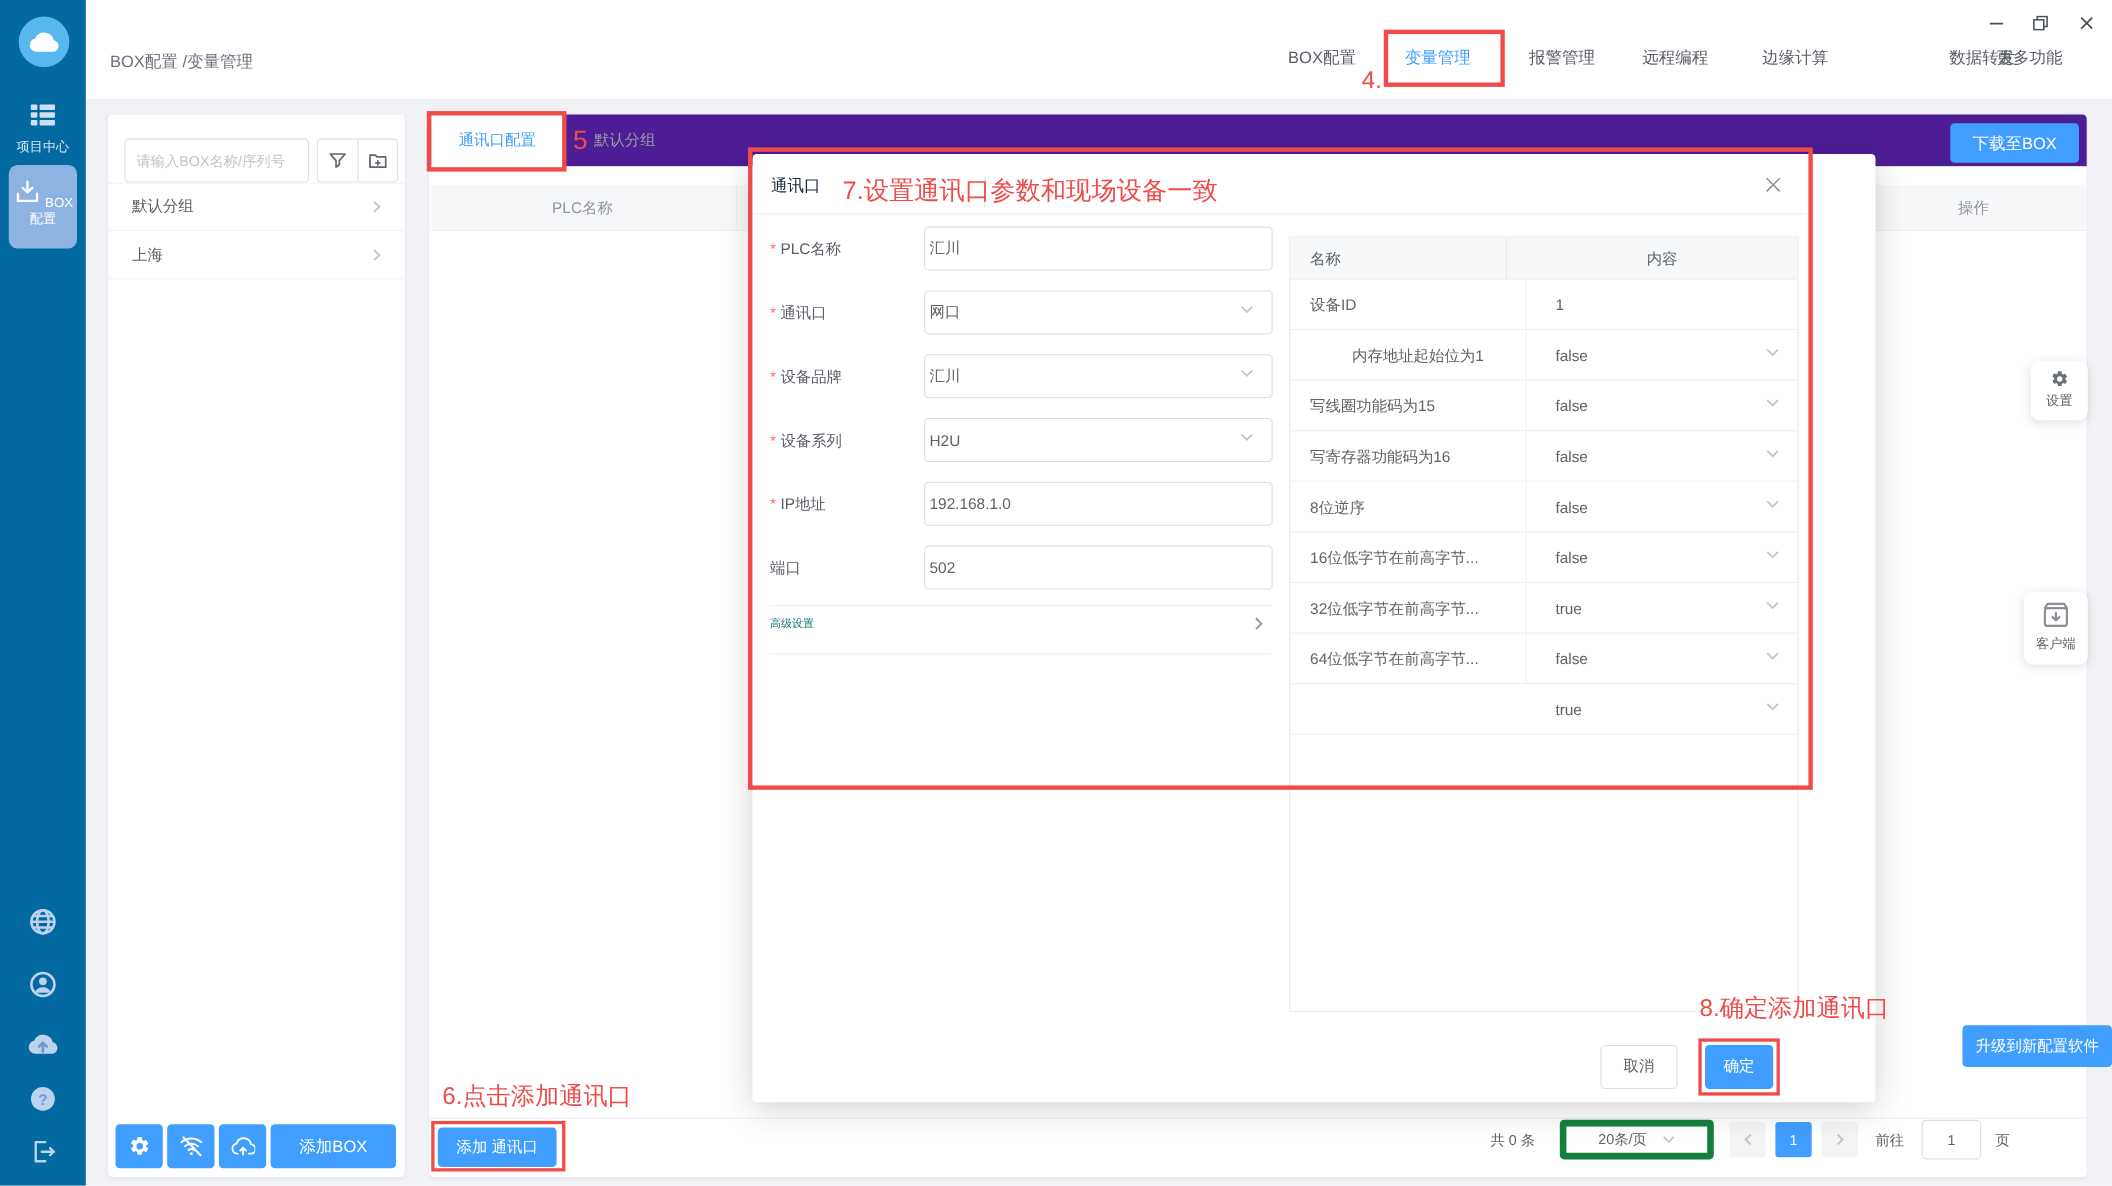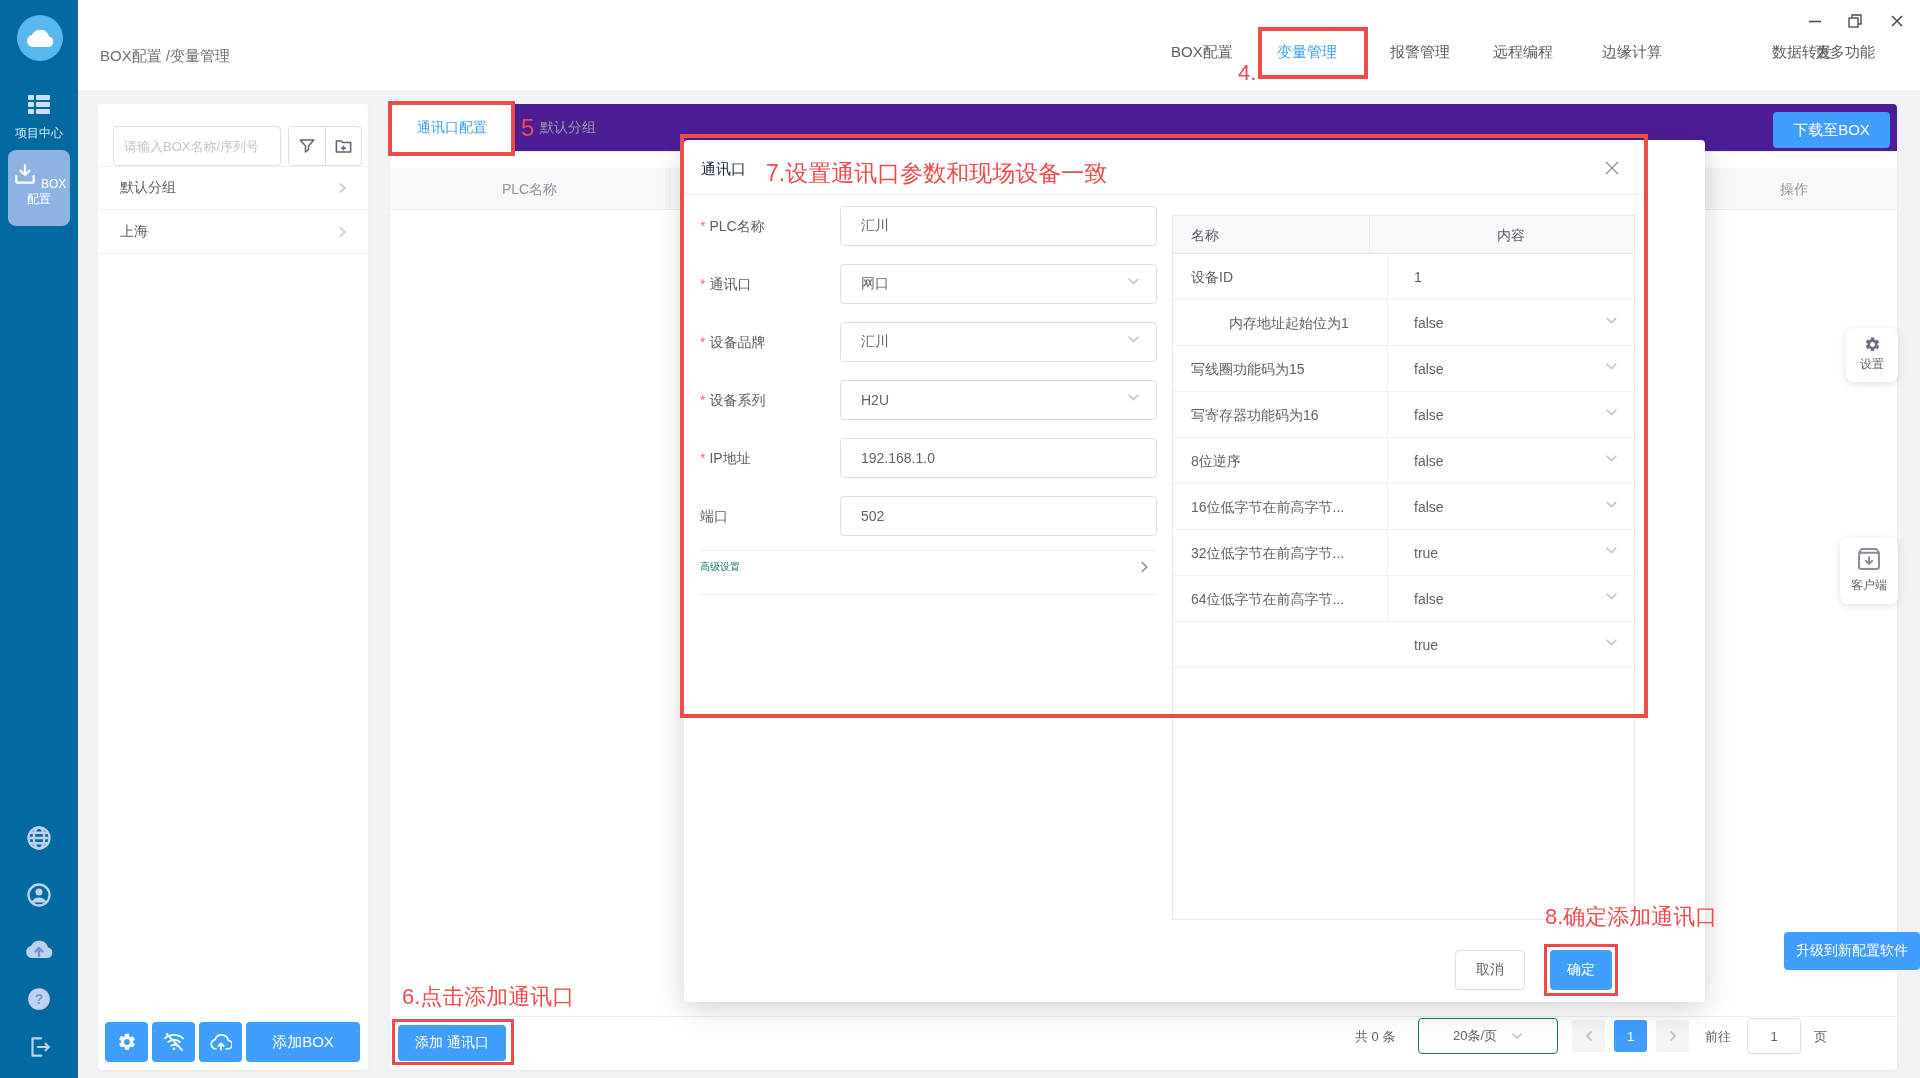--- a/index.html
+++ b/index.html
@@ -41,37 +41,37 @@
   .tab-strip { position:absolute; left:0; top:0; width:1507px; height:48px; background:#4c1d95; border-bottom:1px solid #e7eaf0; border-radius:4px 4px 0 0; }
   .tab-active { position:absolute; left:2px; top:0; width:120px; height:48px; background:#ffffff; color:#409eff; font-size:14px; display:flex; align-items:center; justify-content:center; }
   .tab-plain { position:absolute; left:150px; top:0; height:48px; color:#979ca5; font-size:14px; display:flex; align-items:center; }
   .thead { position:absolute; left:0; top:64px; width:1507px; height:42px; background:#f7f8fa; border-bottom:1px solid #ebeef5; font-size:14px; color:#909399; }
   .thead .cell1 { position:absolute; left:0; top:0; width:280px; height:42px; line-height:42px; text-align:center; border-right:1px solid #ebeef5; }
   .thead .cell2 { position:absolute; left:1295px; top:0; width:212px; height:42px; line-height:42px; border-left:6px solid #737373; text-align:center; }
   .mc-footer { position:absolute; left:0; top:912px; width:1507px; height:54px; border-top:1px solid #ebeef5; }
 
   
   .pg-text { position:absolute; font-size:13px; color:#606266; top:11px; }
-  .pg-select { position:absolute; left:1028px; top:1px; width:140px; height:36px; border:1px solid #15803d; border-radius:4px; font-size:13px; color:#606266; display:flex; align-items:center; justify-content:center; gap:14px; }
+  .pg-select { position:absolute; left:1028px; top:1px; width:140px; height:36px; border:6px solid #15803d; border-radius:4px; font-size:13px; color:#606266; display:flex; align-items:center; justify-content:center; gap:14px; }
   .pg-btn { position:absolute; top:3px; width:33px; height:32px; border-radius:3px; background:#f4f4f5; color:#c0c4cc; display:flex; align-items:center; justify-content:center; font-size:13px; }
   .pg-btn.cur { background:#409eff; color:#ffffff; }
   .pg-input { position:absolute; left:1357px; top:1px; width:54px; height:36px; border:1px solid #dcdfe6; border-radius:4px; text-align:center; font-size:13px; color:#606266; outline:none; font-family:inherit; }
 
   
   .float-card { position:absolute; background:#ffffff; border-radius:8px; box-shadow:0 2px 10px rgba(0,0,0,.12); text-align:center; color:#606266; font-size:12px; z-index:40; }
 
   
   #modal { position:absolute; left:684px; top:140px; width:1021px; height:862px; background:#ffffff; border-radius:4px; box-shadow:0 6px 30px rgba(0,0,0,.18); z-index:50; }
   .m-head { position:absolute; left:0; top:0; width:958px; height:55px; border-bottom:1px solid #eceef2; }
   .m-title { position:absolute; left:17px; top:20px; font-size:15px; color:#17233d; }
   .m-close { position:absolute; right:20px; top:18px; width:20px; height:20px; color:#909399; display:flex; align-items:center; justify-content:center; }
   .f-row { position:absolute; left:0; height:40px; }
   .f-label { position:absolute; left:16px; width:132px; height:40px; line-height:40px; font-size:14px; color:#5a5e66; }
   .star { color:#f56c6c; margin-right:4px; }
-  .f-input { position:absolute; left:156px; width:317px; height:40px; border:1px solid #dcdfe6; border-radius:4px; font-size:14px; color:#606266; padding:0 20px; outline:none; background:#fff; font-family:inherit; }
+  .f-input { position:absolute; left:156px; width:317px; height:40px; border:1px solid #dcdfe6; border-radius:4px; font-size:14px; color:#606266; padding:0 4px; outline:none; background:#fff; font-family:inherit; }
   .f-chev { position:absolute; left:443px; top:13px; color:#c0c4cc; }
   .adv-line { position:absolute; left:16px; width:456px; border-top:1px solid #ebeef5; }
   .adv-label { position:absolute; left:16px; top:420px; font-size:10px; color:#0f766e; }
   .adv-chev { position:absolute; left:455px; top:420px; color:#909399; }
 
   .params { position:absolute; left:488px; top:75px; width:463px; height:705px; border:1px solid #e8eaec; }
   .p-head { position:absolute; left:0; top:0; width:461px; height:38px; background:#f7f8fa; border-bottom:1px solid #e8eaec; font-size:14px; color:#5a5e66; }
   .p-head .n { position:absolute; left:18px; top:0; width:197px; line-height:38px; border-right:1px solid #e8eaec; margin-left:-18px; padding-left:18px; }
   .p-head .v { position:absolute; left:215px; top:0; width:246px; line-height:38px; text-align:center; }
   .p-row { position:absolute; left:0; width:461px; height:46px; border-bottom:1px solid #eef0f4; font-size:14px; color:#606266; }

